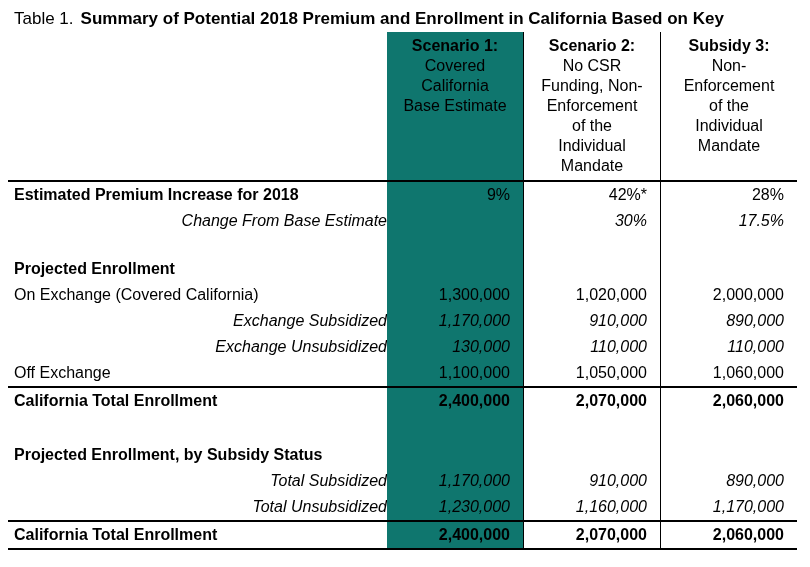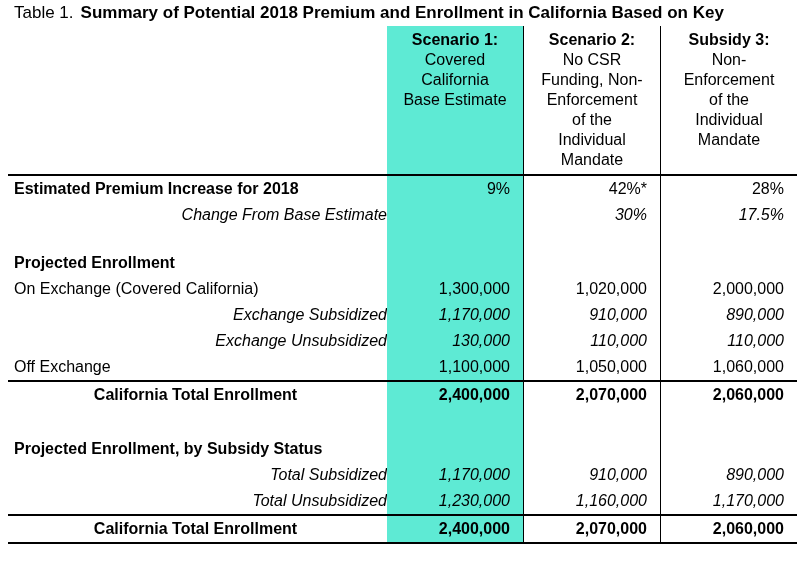--- a/index.html
+++ b/index.html
@@ -7,40 +7,40 @@
   body {
     font-family: "Liberation Sans", "DejaVu Sans", sans-serif;
     color: #000000;
     -webkit-font-smoothing: antialiased;
   }
 
   
   .title-block {
     display: flex;
     align-items: flex-start;
-    padding: 3px 20px 0 14px;
+    padding: 9px 20px 0 14px;
     font-size: 17px;
     line-height: 20px;
     margin-bottom: 3px;
   }
   .title-prefix { font-weight: normal; white-space: nowrap; margin-right: 7px; }
   .title-lines { font-weight: bold; }
 
   
   .tbl {
     margin-left: 8px;
     width: 789px;
     font-size: 16px;
   }
   .row {
     display: grid;
     grid-template-columns: 379px 136px 137px 137px;
   }
   .cell { min-height: 100%; }
-  .c1 { background: #5eead4; }
+  .c1 { background: #0f766e; }
   .c2, .c3 { border-left: 1.5px solid #000; }
 
   
   .row.header { border-bottom: 2.5px solid #000; }
   .row.header .cell {
     text-align: center;
     padding: 4px 4px 2px 4px;
     line-height: 20px;
     min-height: 148px;
   }
@@ -48,21 +48,21 @@
 
   
   .row.r .cell { line-height: 26px; min-height: 26px; }
   .lbl { padding-left: 6px; text-align: left; white-space: nowrap; }
   .lbl.bold { font-weight: bold; }
   .lbl.italic { font-style: italic; padding-left: 40px; text-align: right; }
   .val { text-align: right; padding-right: 13px; white-space: nowrap; }
   .val.italic { font-style: italic; }
 
   .row.total { border-top: 2.5px solid #000; }
-  .row.total .lbl { font-weight: bold; text-align: center; padding-right: 10px; }
+  .row.total .lbl { font-weight: bold; text-align: left; padding-right: 10px; }
   .row.total .val { font-weight: bold; }
   .row.rule-below { border-bottom: 2.5px solid #000; }
 
   .row.spacer .cell { min-height: 0; }
 </style>
 </head>
 <body>
 
 <div>
 

